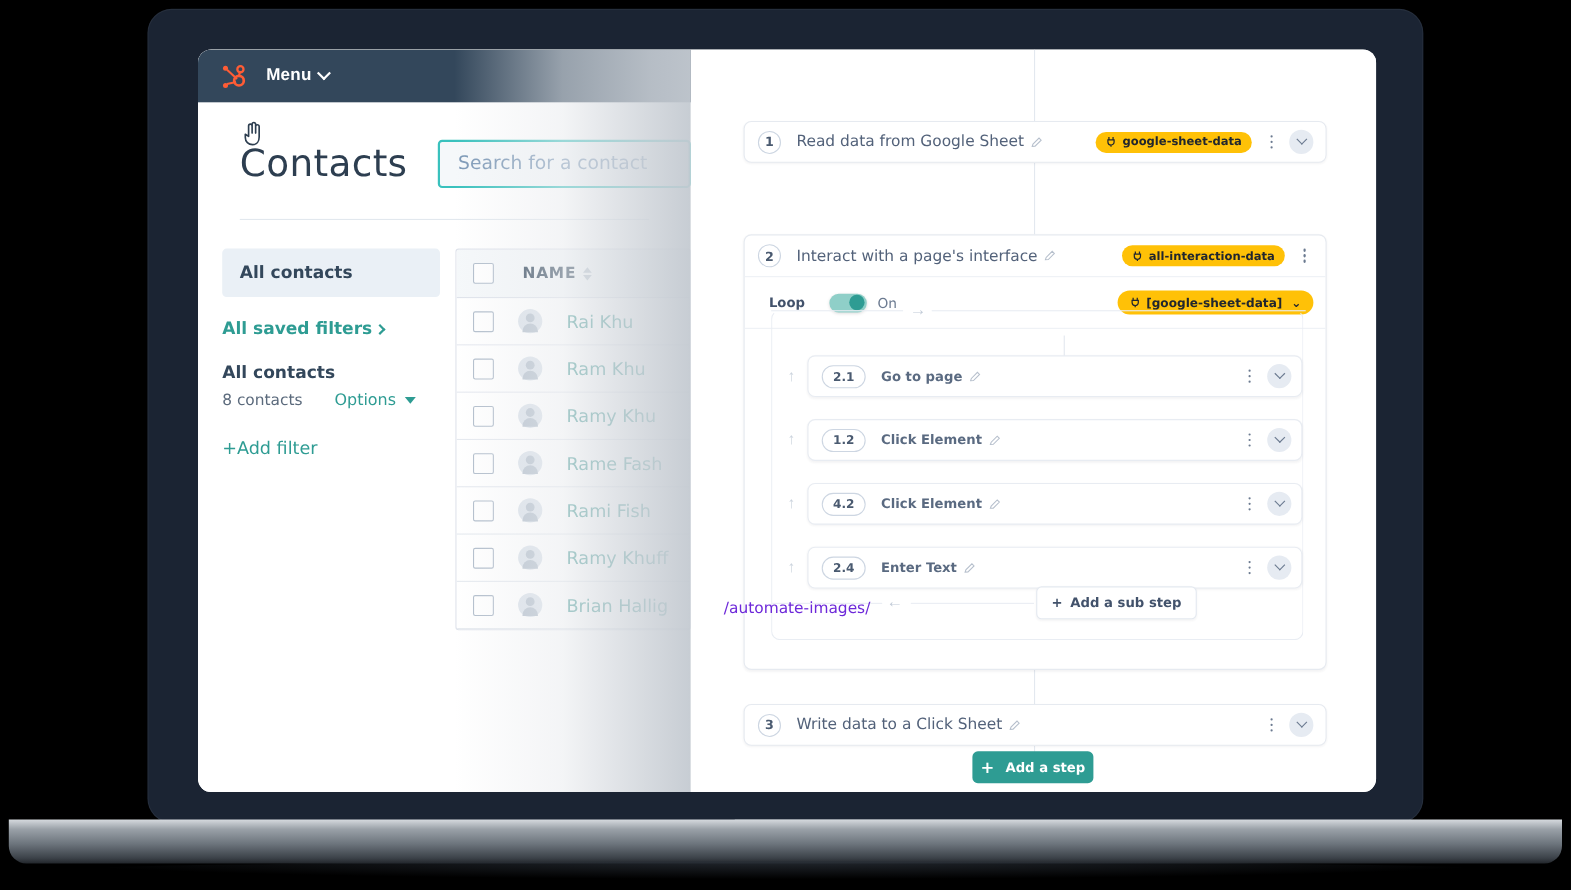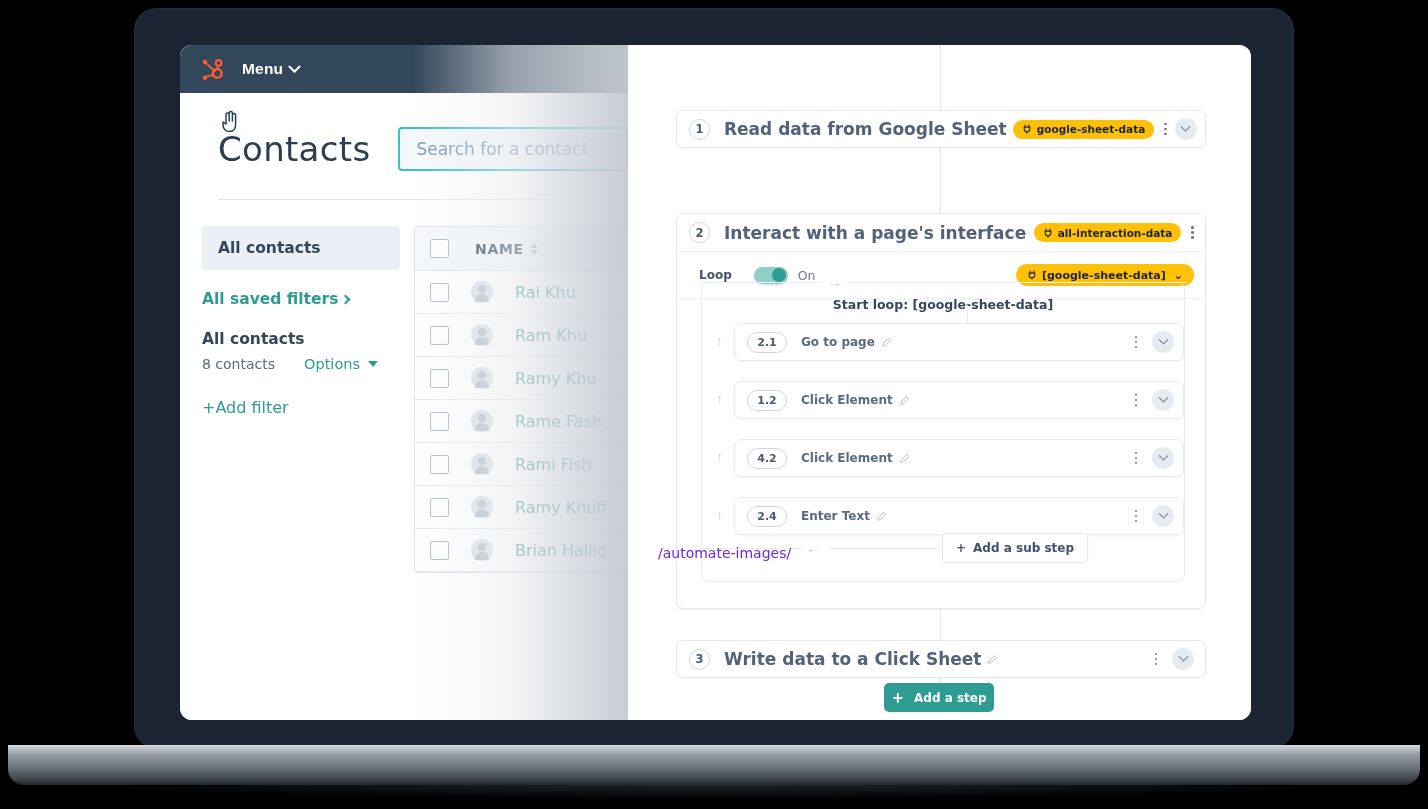--- a/index.html
+++ b/index.html
@@ -139,21 +139,21 @@
     box-shadow:0 1px 2px rgba(34,45,66,.05);
     display:flex; align-items:center;
   }
   .card.top-row{ height:38px; padding:0 11px 0 12px; }
   .stepnum{
     width:21px;height:21px;border-radius:50%;border:1px solid #cdd6e2;
     display:flex;align-items:center;justify-content:center;
     font-size:11.5px;color:#4a5a70;font-weight:600; flex:0 0 21px;
     font-family:"DejaVu Sans", sans-serif;
   }
-  .steplabel{ margin-left:14px; font-size:17px; color:#53627a; font-weight:700;
+  .steplabel{ margin-left:14px; font-size:14px; color:#53627a; font-weight:400;
     font-family:"DejaVu Sans", sans-serif; white-space:nowrap;}
   .pencil{ margin-left:6px; width:11px; height:11px; opacity:.55; }
   .spacer{ flex:1; }
   .badge{
     background:#FFC107; border-radius:11px; height:19px; padding:0 9px;
     display:flex; align-items:center; gap:5px;
     font-size:10.5px; font-weight:700; color:#21262e; white-space:nowrap;
     font-family:"DejaVu Sans", sans-serif;
   }
   .badge svg{ width:10px; height:10px; }
@@ -409,21 +409,20 @@
               </svg>
               <span>[google-sheet-data]</span>
               <span style="margin-left:3px;font-size:11px">⌄</span>
             </span>
           </div>
 
           <div id="loopwrap">
             <div class="loopline" style="left:-1px;top:-1px;width:120px;"></div>
             <div class="looparrow" style="left:125px;top:-9px;">→</div>
             <div class="loopline" style="left:145px;top:-1px;width:340px;"></div>
-            <div id="loop-title">Start loop: [google-sheet-data]</div>
             <div class="spine" style="left:265px;top:22px;height:52px;"></div>
             <div class="spine" style="left:265px;top:112px;height:22px;"></div>
             <div class="spine" style="left:265px;top:170px;height:22px;"></div>
             <div class="spine" style="left:265px;top:228px;height:22px;"></div>
             <div id="substeps">
                 <div>
                   <div class="upArrow" style="top:50px">↑</div>
                   <div class="substep" style="top:40px">
                     <span class="subnum">2.1</span>
                     <span class="sublabel">Go to page</span>

